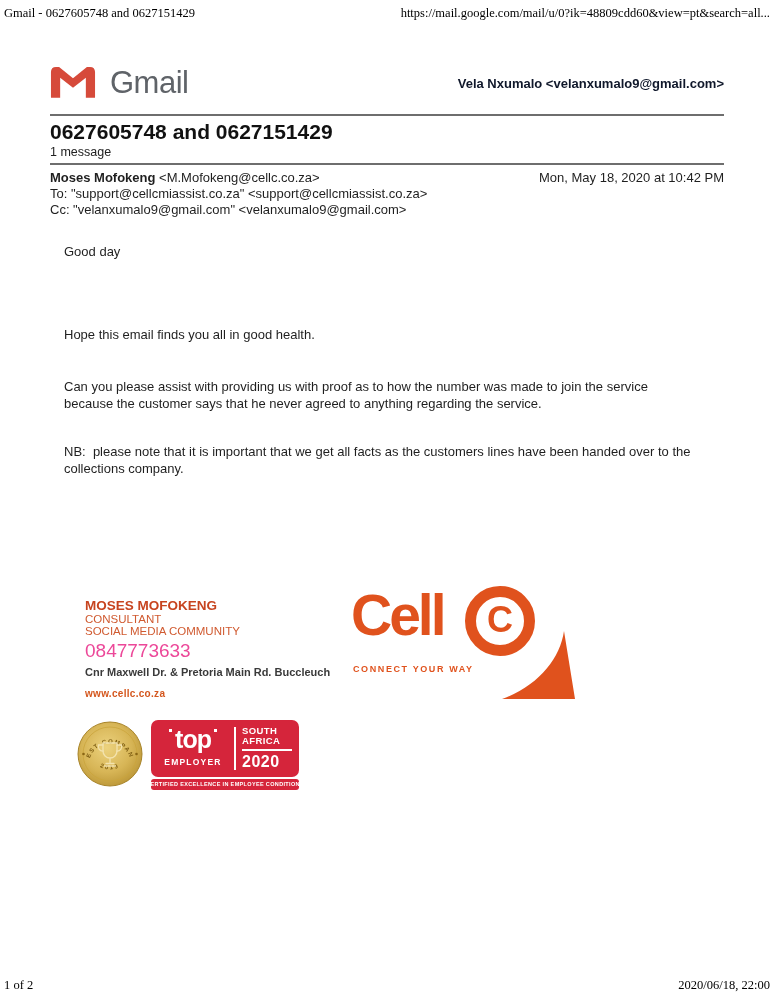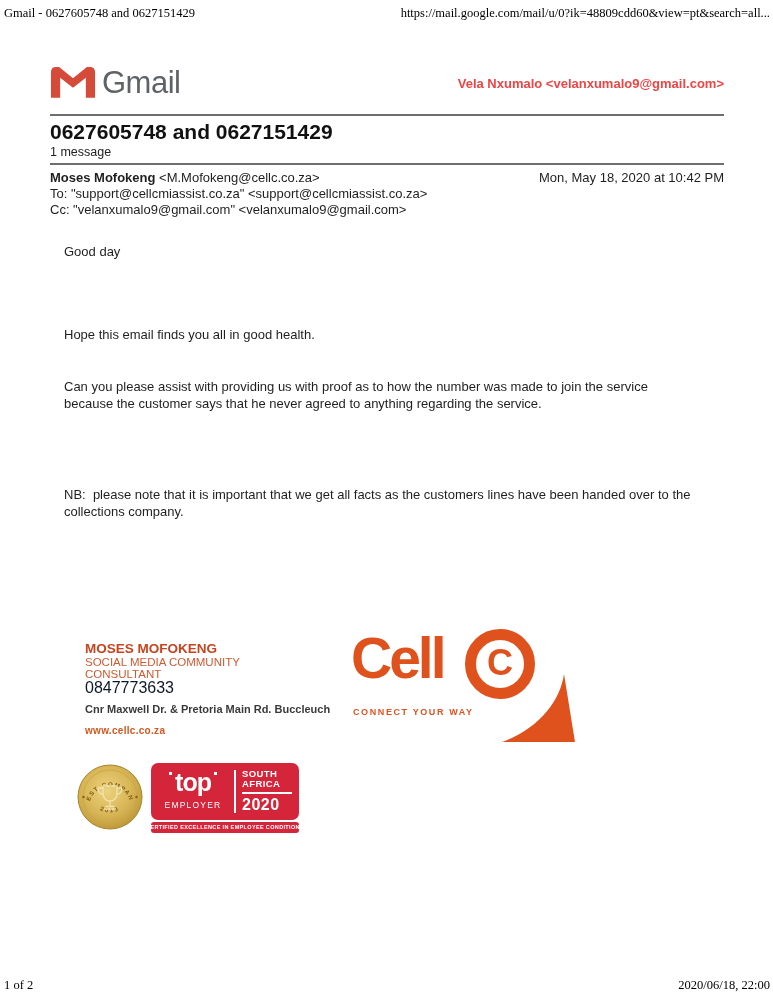--- a/index.html
+++ b/index.html
@@ -12,45 +12,45 @@
   .print-header, .print-footer {
     position:absolute; left:4px; right:3px; display:flex;
     justify-content:space-between; font-family:"Liberation Serif", serif;
     font-size:12.5px; color:#000;
   }
   .print-header { top:6px; }
   .print-footer { top:978px; }
   
   .content { position:absolute; left:50px; right:49px; top:60px; }
   .gmail-row { display:flex; justify-content:space-between; align-items:center; height:46px; }
-  .gmail-logo { display:flex; align-items:center; gap:6px; }
+  .gmail-logo { display:flex; align-items:center; gap:14px; }
   .gmail-wordmark { font-size:31px; color:#5f6368; letter-spacing:-0.5px; }
-  .account { font-size:13px; font-weight:bold; color:#ef4444; }
+  .account { font-size:13px; font-weight:bold; color:#0f172a; }
   .rule { border:0; border-top:2px solid #6e6e6e; }
   .rule1 { margin-top:8px; }
   .rule2 { margin-top:3px; }
   .subject { margin-top:5px; font-size:21px; font-weight:bold; color:#111; line-height:22px; }
   .msg-count { margin-top:1px; font-size:12.5px; line-height:16px; color:#222; }
   .msg-header { margin-top:5px; display:flex; justify-content:space-between; font-size:13px; line-height:16px; color:#1f1f1f; }
   .from-name { font-weight:bold; }
   .msg-date { white-space:nowrap; }
   
   .email-body { margin-left:14px; font-size:13px; line-height:16.5px; color:#1f1f1f; }
   .email-body p { max-width:630px; white-space:pre-wrap; }
   .p-greeting { margin-top:26px; }
   .p-1 { margin-top:66px; }
   .p-2 { margin-top:36px; }
-  .p-3 { margin-top:75px; }
+  .p-3 { margin-top:32px; }
   .p-closing { margin-top:34px; }
   
   .sig-row { position:relative; margin-top:121px; height:118px; }
   .sig-col { margin-left:21px; }
   .sig-name { font-size:13.5px; font-weight:bold; color:#c7441f; line-height:15px; }
   .sig-role { font-size:11.5px; color:#d05a30; line-height:12px; }
-  .sig-phone { font-size:16px; color:#0f172a; line-height:16px; }
+  .sig-phone { margin-top:6px; font-size:19px; color:#ec4899; line-height:16px; }
   .sig-address { margin-top:7px; font-size:11px; font-weight:600; color:#3a3a3a; line-height:12px; }
   .sig-site { display:inline-block; margin-top:8px; font-size:10px; font-weight:600; color:#d4571e; text-decoration:none; letter-spacing:0.3px; }
   
   .cellc { position:absolute; left:287px; top:-14px; width:228px; height:116px; color:#e0521d; }
   .cellc-word { position:absolute; left:0; top:6px; font-size:57px; font-weight:bold; letter-spacing:-3px; line-height:50px; }
   .cellc-tag { position:absolute; left:2px; top:77px; font-size:9px; font-weight:bold; letter-spacing:1.6px; }
   .cellc-circle {
     position:absolute; left:114px; top:2px; width:70px; height:70px;
     border:11px solid #e0521d; border-radius:50%;
     display:flex; align-items:center; justify-content:center;
@@ -64,21 +64,21 @@
     background:#d5253b; border-radius:7px; height:57px;
     display:flex; align-items:center; padding:16px 7px; color:#fff;
   }
   .te-left { width:70px; text-align:center; }
   .te-brand { position:relative; display:inline-block; font-size:25px; font-weight:bold; line-height:24px; letter-spacing:-1px; }
   .te-brand::before, .te-brand::after {
     content:""; position:absolute; width:3px; height:3px; background:#fff; top:2px;
   }
   .te-brand::before { left:-6px; }
   .te-brand::after { right:-6px; }
-  .te-sub { font-size:8.5px; font-weight:normal; letter-spacing:1.2px; margin-top:2px; }
+  .te-sub { font-size:8.5px; font-weight:bold; letter-spacing:1.2px; margin-top:2px; }
   .te-div { width:2px; background:#fff; height:43px; margin:0 6px; }
   .te-right { flex:1; }
   .te-region { font-size:9.5px; font-weight:bold; line-height:10px; letter-spacing:0.4px; }
   .te-hr { border:0; border-top:2px solid #fff; margin:3px 0 3px; }
   .te-year { font-size:16px; font-weight:bold; letter-spacing:0.5px; }
   .te-strip {
     margin-top:2px; background:#d5253b; border-radius:3px; height:11px;
     display:flex; align-items:center; justify-content:center;
     color:#fff; font-size:5.5px; font-weight:bold; letter-spacing:0.35px; white-space:nowrap;
   }
@@ -125,22 +125,22 @@
 
     <div class="email-body">
       <p class="p-greeting">Good day</p>
       <p class="p-1">Hope this email finds you all in good health.</p>
       <p class="p-2">Can you please assist with providing us with proof as to how the number was made to join the service because the customer says that he never agreed to anything regarding the service.</p>
       <p class="p-3">NB:  please note that it is important that we get all facts as the customers lines have been handed over to the collections company.</p>
 
       <div class="sig-row">
         <div class="sig-col">
           <div class="sig-name">MOSES MOFOKENG</div>
+          <div class="sig-role">CONSULTANT</div>
           <div class="sig-role">SOCIAL MEDIA COMMUNITY</div>
-          <div class="sig-role">CONSULTANT</div>
           <div class="sig-phone">0847773633</div>
           <div class="sig-address">Cnr Maxwell Dr. &amp; Pretoria Main Rd. Buccleuch</div>
           <a href="#" class="sig-site">www.cellc.co.za</a>
         </div>
 
         <div class="cellc">
           <div class="cellc-word">Cell</div>
           <div class="cellc-circle">
             <span>C</span>
           </div>

